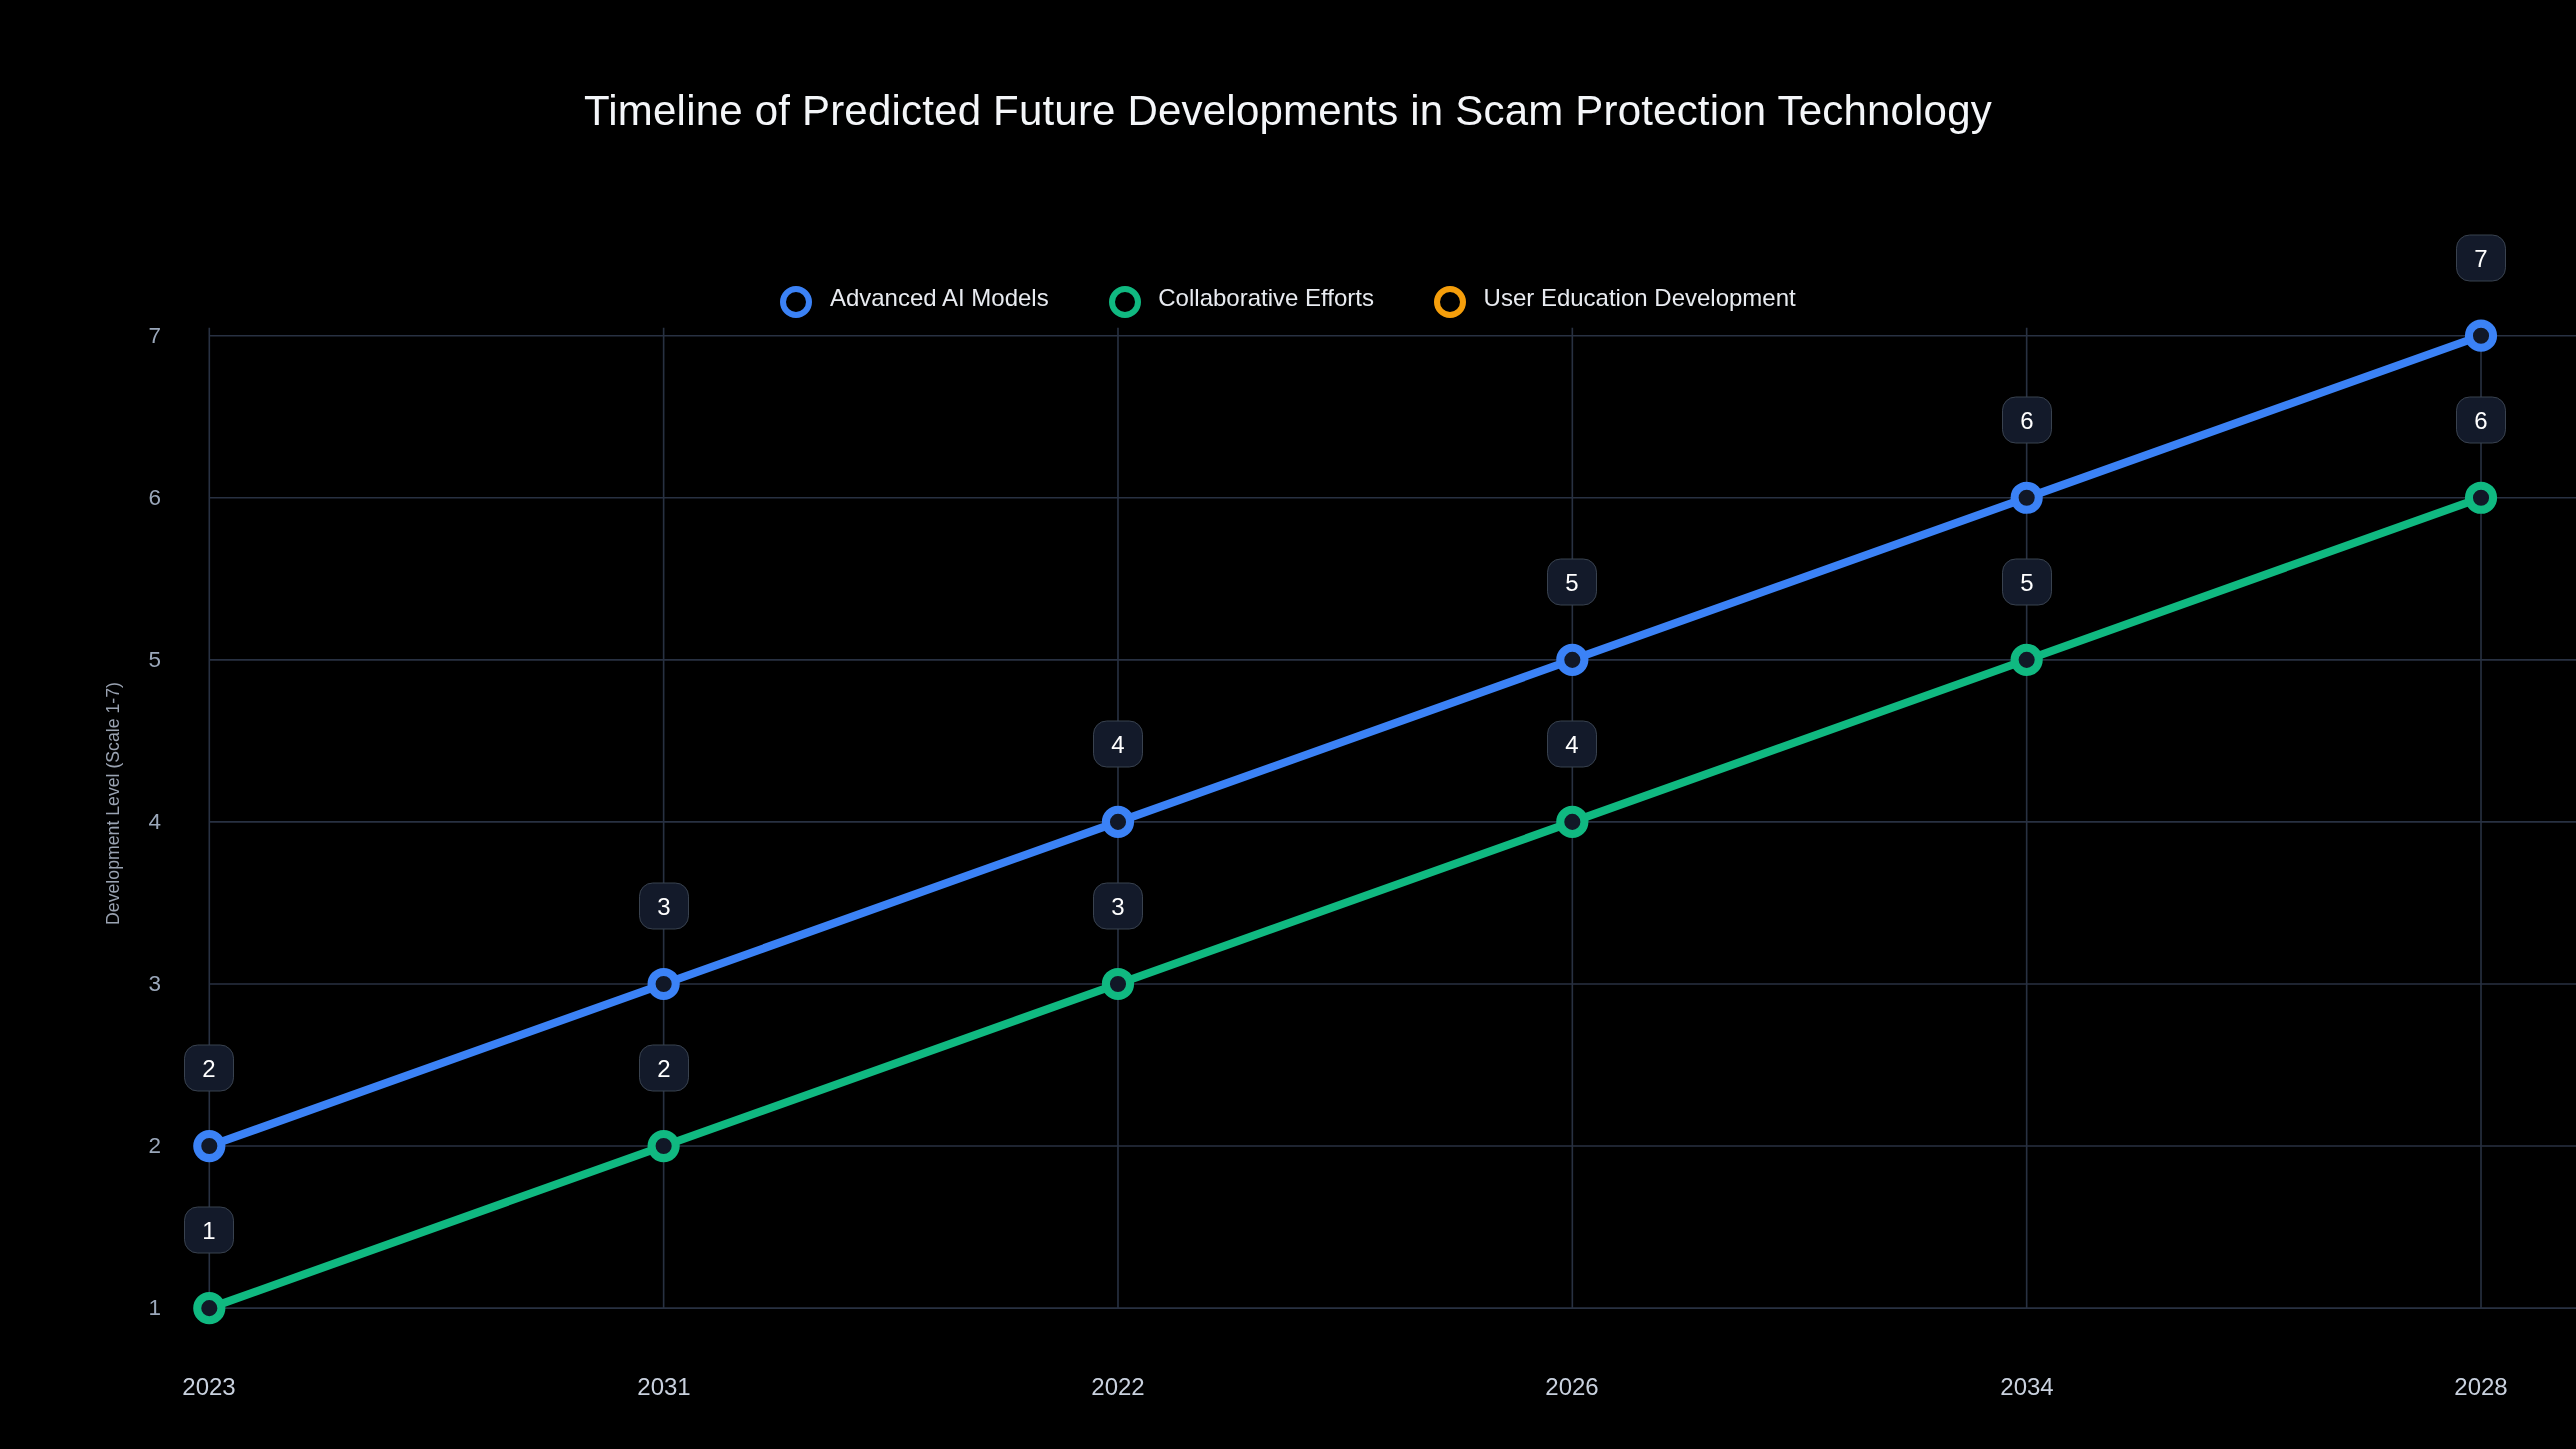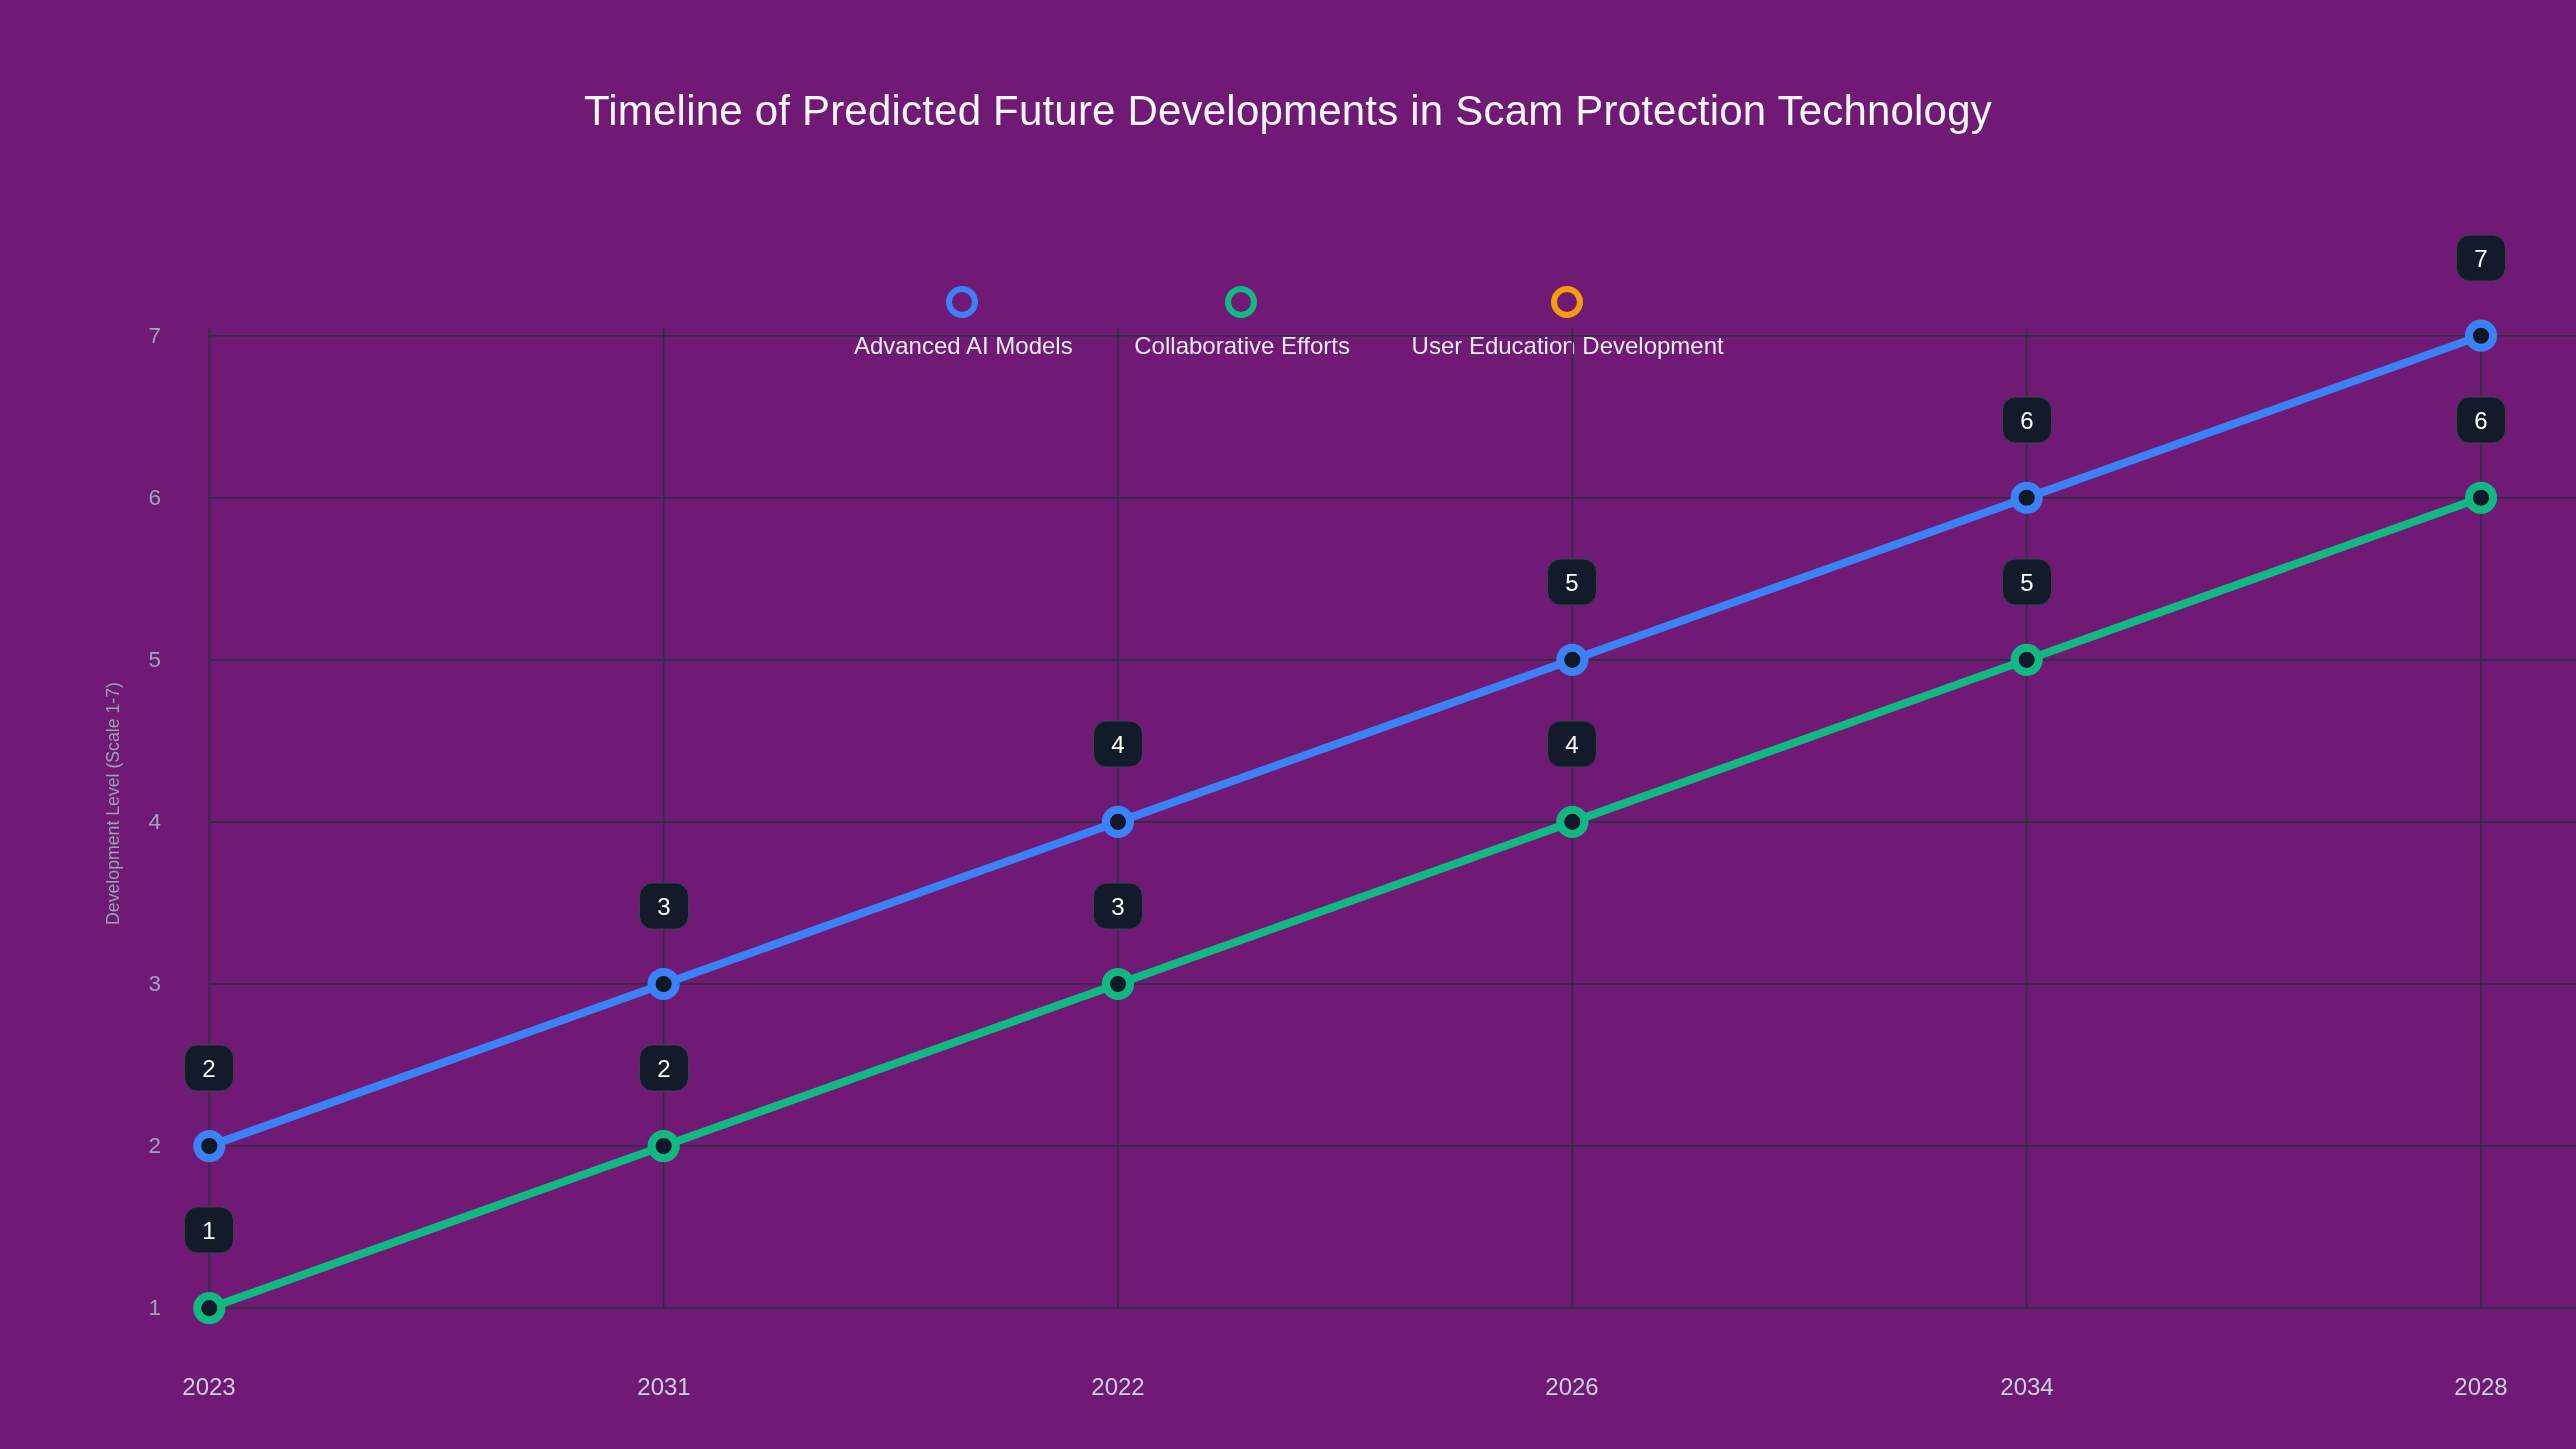--- a/index.html
+++ b/index.html
@@ -2,37 +2,37 @@
 <html style="font-size:13px"><head>
 <meta charset="utf-8">
 <style>
   * { margin:0; padding:0; box-sizing:border-box; }
   html, body {
     width:2576px; height:1449px;
     background:#111827;
     font-family:"Liberation Sans", sans-serif;
     overflow:hidden;
   }
-  #root { position:relative; width:2576px; height:1449px; background:#701a75; }
+  #root { position:relative; width:2576px; height:1449px; background:#000000; }
 
   
   .chart-title {
     position:absolute; top:87px; left:0; width:2576px;
     text-align:center;
     font-size:42px; font-weight:400; color:#f4f6f9;
     letter-spacing:0.2px;
   }
 
   
   .legend {
     position:absolute; top:286px; left:0; width:2576px;
     display:flex; justify-content:center; align-items:center;
     gap:60px;
   }
-  .legend-item { display:flex; align-items:center; gap:16px;flex-direction:column; }
+  .legend-item { display:flex; gap:16px; }
   .legend-swatch {
     width:32px; height:32px; border-radius:50%;
     border:6.4px solid #3b82f6; background:transparent;
     flex:0 0 auto;
   }
   .legend-label {
     font-size:24px; color:#e8ebf0; white-space:nowrap;
     line-height:1; padding-left:1.6px;
   }
 

